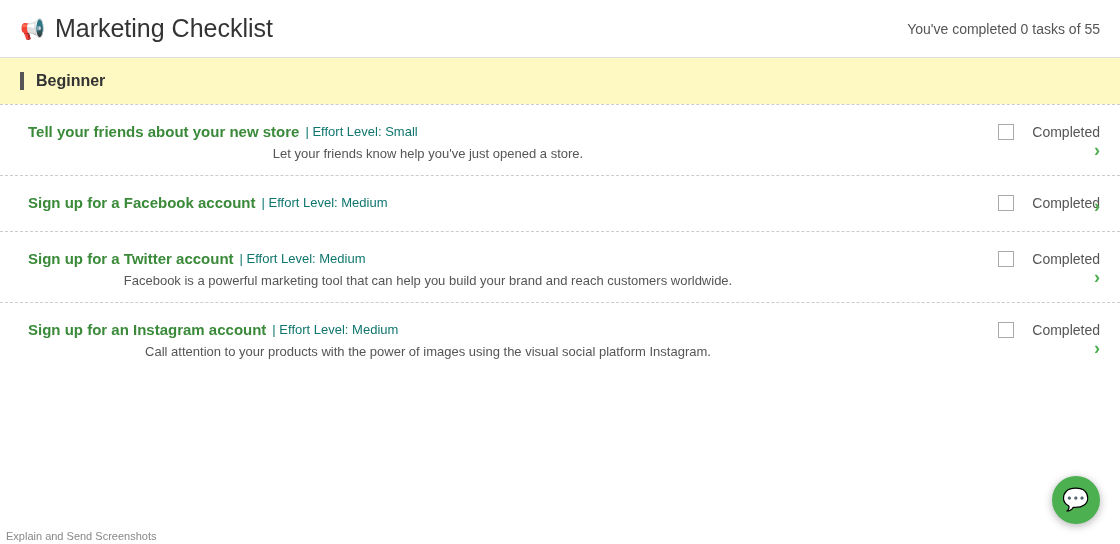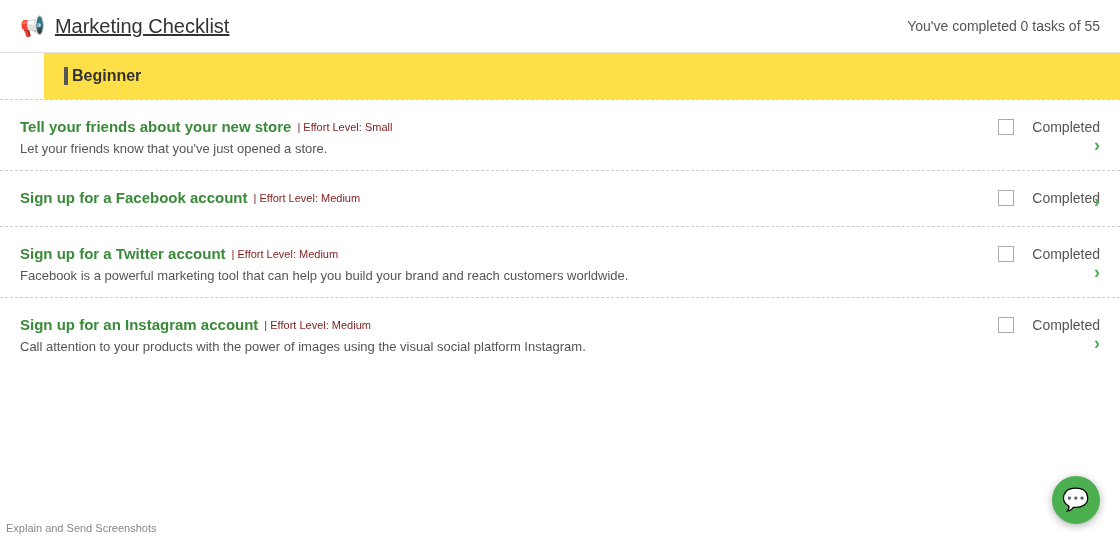--- a/index.html
+++ b/index.html
@@ -18,64 +18,63 @@
       border-bottom: 1px solid #e0e0e0;
     }
 
     .header-left {
       display: flex;
       align-items: center;
       gap: 10px;
     }
 
     .header-title {
-      font-size: 20px;
+      font-size: 25px;
       font-weight: normal;
       color: #333;
-      text-decoration: underline;
     }
 
     .header-megaphone {
       font-size: 20px;
       color: #333;
     }
 
     .header-progress {
       font-size: 14px;
       color: #555;
       text-align: right;
     }
 
     .section-header {
       display: flex;
       align-items: center;
-      gap: 4px;
+      gap: 12px;
       padding: 14px 20px;
-      background: #fde047;
-      margin-left: 44px;
+      background: #fef9c3;
     }
 
     .section-divider {
       width: 4px;
       height: 18px;
       background: #555;
       display: inline-block;
     }
 
     .section-title {
       font-size: 16px;
       font-weight: bold;
       color: #333;
     }
 
     .checklist-item {
       border-top: 1px dashed #ccc;
-      padding: 18px 20px 14px 20px;
+      padding: 18px 20px 14px 28px;
       position: relative;
       cursor: pointer;
+      text-align: center;
     }
 
     .item-top-row {
       display: flex;
       align-items: center;
       justify-content: space-between;
       margin-bottom: 6px;
     }
 
     .item-title-area {
@@ -86,22 +85,22 @@
     }
 
     .item-title {
       font-size: 15px;
       font-weight: bold;
       color: #3a8a3a;
       text-decoration: none;
     }
 
     .item-effort {
-      font-size: 11px;
-      color: #7f1d1d;
+      font-size: 13px;
+      color: #0f766e;
     }
 
     .item-right {
       display: flex;
       align-items: center;
       gap: 18px;
     }
 
     .completed-checkbox {
       width: 16px;
@@ -149,21 +148,21 @@
       box-shadow: 0 2px 8px rgba(0,0,0,0.3);
     }
 
     .chat-icon {
       color: #fff;
       font-size: 22px;
     }
 
     .url-bar {
       position: fixed;
-      bottom: 8px;
+      bottom: 0;
       left: 0;
       font-size: 11px;
       color: #888;
       padding: 2px 6px;
       background: rgba(255,255,255,0.9);
     }
   </style>
 </head>
 <body>
 
@@ -185,21 +184,21 @@
     <div class="item-top-row">
       <div class="item-title-area">
         <span class="item-title">Tell your friends about your new store</span>
         <span class="item-effort">| Effort Level: Small</span>
       </div>
       <div class="item-right">
         <span class="completed-checkbox"></span>
         <span class="completed-label">Completed</span>
       </div>
     </div>
-    <div class="item-description">Let your friends know that you've just opened a store.</div>
+    <div class="item-description">Let your friends know help you've just opened a store.</div>
     <span class="chevron-right">›</span>
   </div>
     <div class="checklist-item">
     <div class="item-top-row">
       <div class="item-title-area">
         <span class="item-title">Sign up for a Facebook account</span>
         <span class="item-effort">| Effort Level: Medium</span>
       </div>
       <div class="item-right">
         <span class="completed-checkbox"></span>

